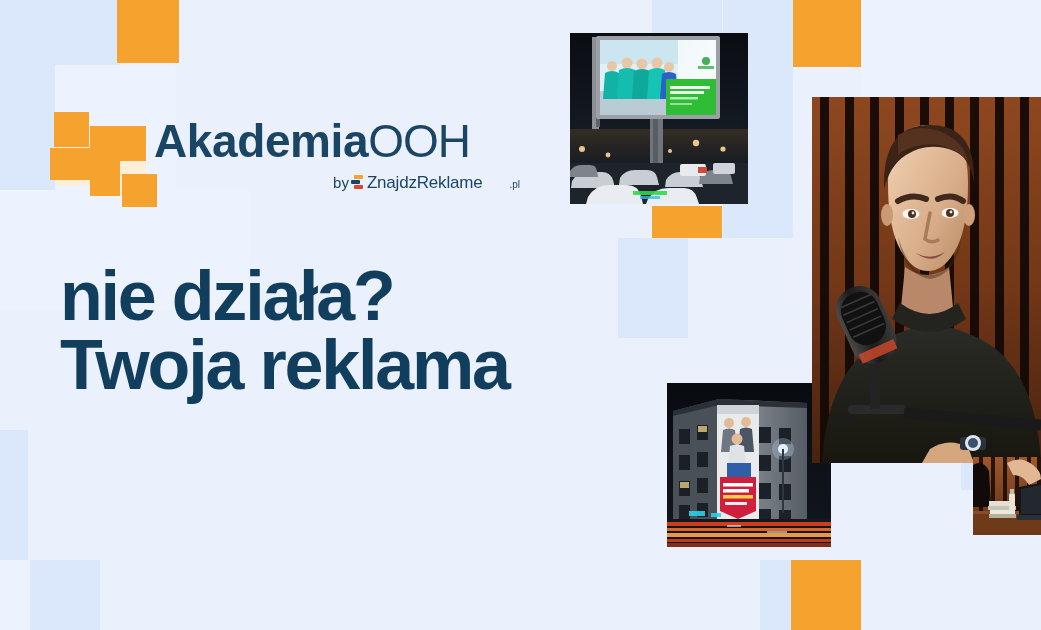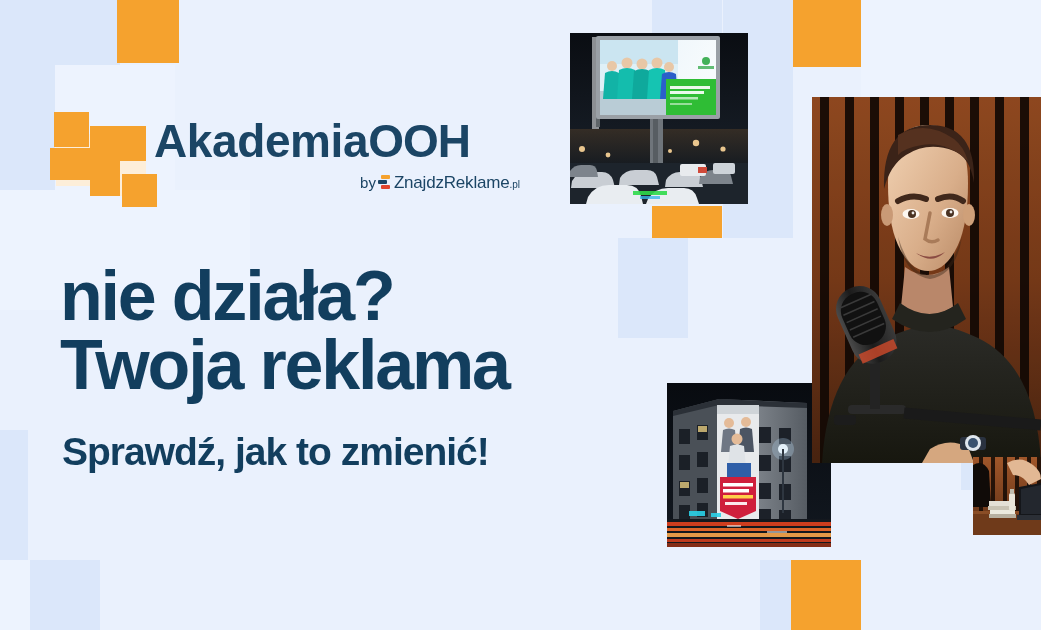--- a/index.html
+++ b/index.html
@@ -52,36 +52,36 @@
   #logo-word {
     position: absolute;
     left: 104px;
     top: 5px;
     font-size: 46px;
     line-height: 1.05;
     letter-spacing: -0.4px;
     color: #1b4565;
     white-space: nowrap;
   }
-  #logo-word .bold { font-weight: 700; letter-spacing: -1px; }
+  #logo-word .bold { font-weight: 400; letter-spacing: -1px; }
   #logo-word .light { font-weight: 700; }
 
   #logo-by {
     position: absolute;
     left: 104px;
     top: 61px;
     width: 366px;
     text-align: right;
     font-size: 15px;
     color: #1b4565;
     white-space: nowrap;
   }
   #logo-by .by-word { font-weight: 400; font-size: 15px; }
   #logo-by .zr { font-weight: 400; font-size: 17px; letter-spacing: -0.2px; margin-top: 40px; }
-  #logo-by .pl { font-size: 10px; font-weight: 400; }
+  #logo-by .pl { font-size: 10px; font-weight: 400; padding-left: 27px; }
   .zr-mark {
     display: inline-block;
     position: relative;
     width: 13px;
     height: 15px;
     vertical-align: -2px;
     margin: 0 3px 0 2px;
   }
   .zr-mark i {
     position: absolute;
@@ -162,21 +162,20 @@
 
     <div id="logo-word"><span class="light">Akademia</span><span class="bold">OOH</span></div>
 
     <div id="logo-by"><span class="by-word">by</span><span class="zr-mark"><i style="left:3px;  top:0;   width:9px; height:4px; background:#f5a22e;"></i><i style="left:0;  top:5px; width:9px; height:4px; background:#1b4565;"></i><i style="left:3px; top:10px; width:9px; height:4px; background:#e0452d;"></i></span><span class="zr">ZnajdzReklame</span><span class="pl">.pl</span></div>
   </div>
 
   <div id="headline">
     <div>nie działa?</div>
     <div>Twoja reklama</div>
   </div>
-  <div id="subheadline">Sprawdź, jak to zmienić!</div>
 
   <div class="photo" style="left:570px; top:33px; width:178px; height:171px;">
     <svg viewBox="0 0 178 171" preserveAspectRatio="none">
       <defs>
         <linearGradient id="nightsky" x1="0" y1="0" x2="0" y2="1">
           <stop offset="0%" stop-color="#0a0d12"></stop>
           <stop offset="55%" stop-color="#141a22"></stop>
           <stop offset="100%" stop-color="#2b2118"></stop>
         </linearGradient>
         <linearGradient id="bbface" x1="0" y1="0" x2="1" y2="0.3">

